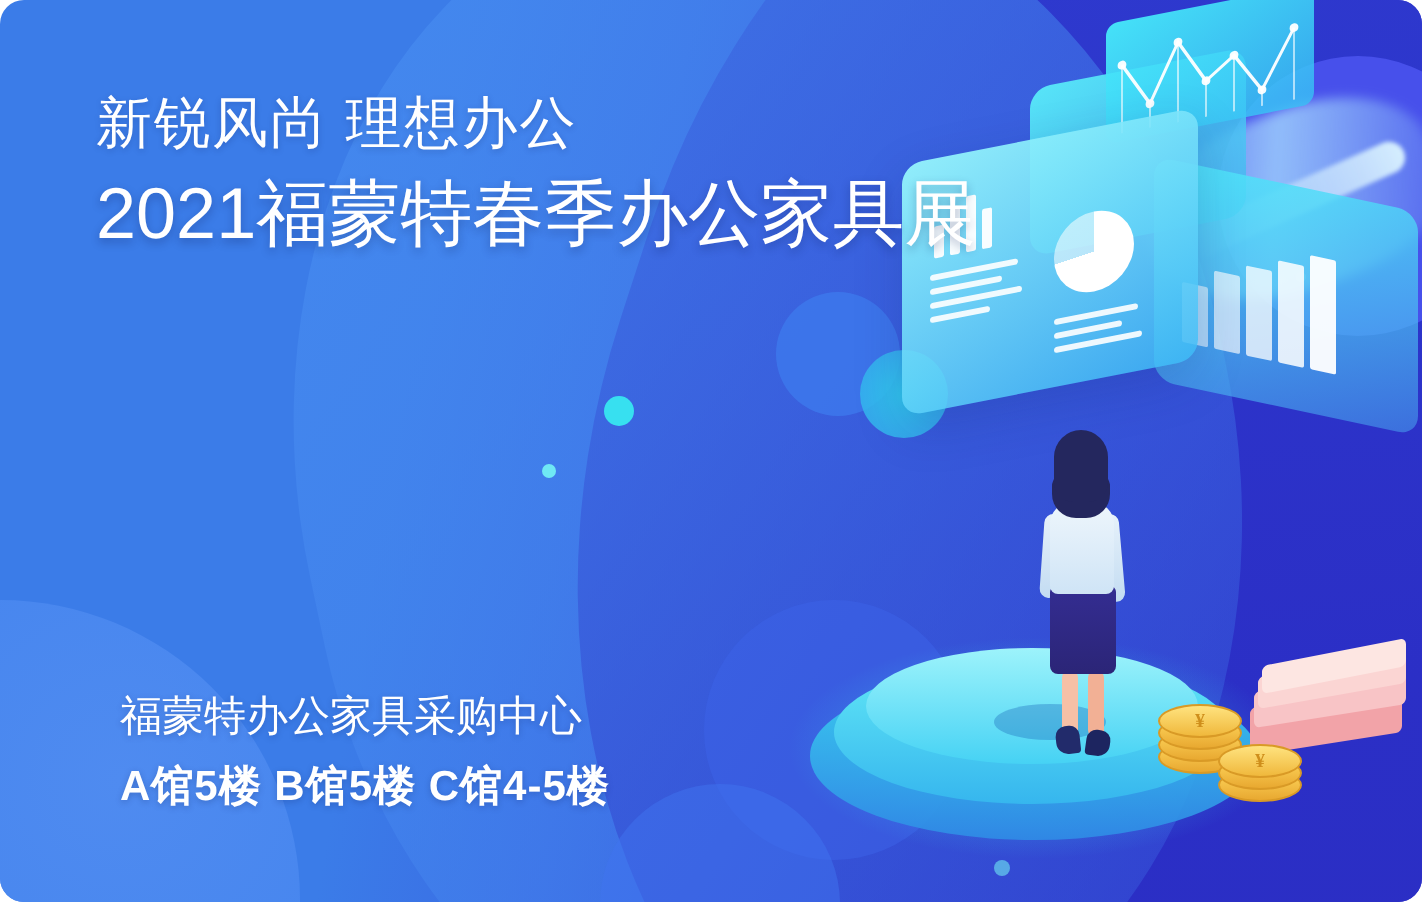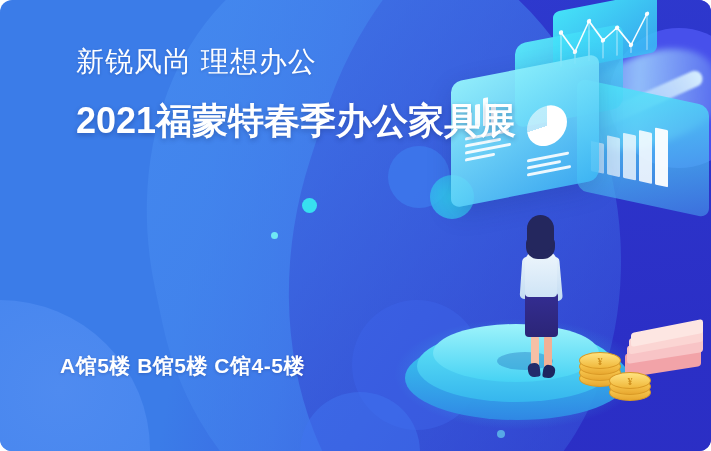--- a/index.html
+++ b/index.html
@@ -63,24 +63,24 @@
     background:linear-gradient(115deg,rgba(255,255,255,0) 0%,rgba(170,225,255,.75) 45%,rgba(120,200,255,.1) 100%);
     border-radius:50% 50% 40% 60%;transform:rotate(-22deg);filter:blur(3px);
   }
   #bg-streak2{
     right:4px;top:92px;width:120px;height:16px;
     background:linear-gradient(90deg,rgba(200,240,255,0),rgba(220,245,255,.95));
     transform:rotate(-24deg);border-radius:8px;filter:blur(1px);
   }
 
   
-  #copy{position:absolute;left:76px;top:44px;width:420px;color:#ffffff;}
+  #copy{position:absolute;left:48px;top:44px;width:420px;color:#ffffff;}
   #kicker{font-size:28px;line-height:1.25;font-weight:400;letter-spacing:1px;
           text-shadow:0 1px 3px rgba(16,30,90,.22);}
-  #headline{font-size:36px;line-height:1.22;font-weight:bold;letter-spacing:0px;margin-top:20px;
+  #headline{font-size:36px;line-height:1.22;font-weight:normal;letter-spacing:0px;margin-top:6px;
             text-shadow:0 2px 5px rgba(14,25,85,.3);white-space:nowrap;}
   #body-copy{margin-top:32px;font-size:17px;line-height:1.75;font-weight:400;
              width:420px;text-shadow:0 1px 3px rgba(16,30,90,.25);}
   #footer{position:absolute;left:60px;top:345px;color:#fff;}
   #venue{font-size:21px;line-height:1.35;font-weight:400;text-shadow:0 1px 3px rgba(16,30,90,.25);}
   #halls{font-size:21px;line-height:1.45;font-weight:bold;margin-top:6px;
          letter-spacing:.5px;text-shadow:0 1px 3px rgba(16,30,90,.25);}
 
   
   #scene{position:absolute;right:0;top:0;width:300px;height:451px;}
@@ -290,16 +290,17 @@
       </div>
     </div>
   </div>
 
   <div id="copy">
     <div id="kicker">新锐风尚 理想办公</div>
     <div id="headline">2021福蒙特春季办公家具展</div>
   </div>
 
   <div id="footer">
+    <div id="venue">福蒙特办公家具采购中心</div>
     <div id="halls">A馆5楼  B馆5楼  C馆4-5楼</div>
   </div>
 
 </div>
 
 </body></html>

